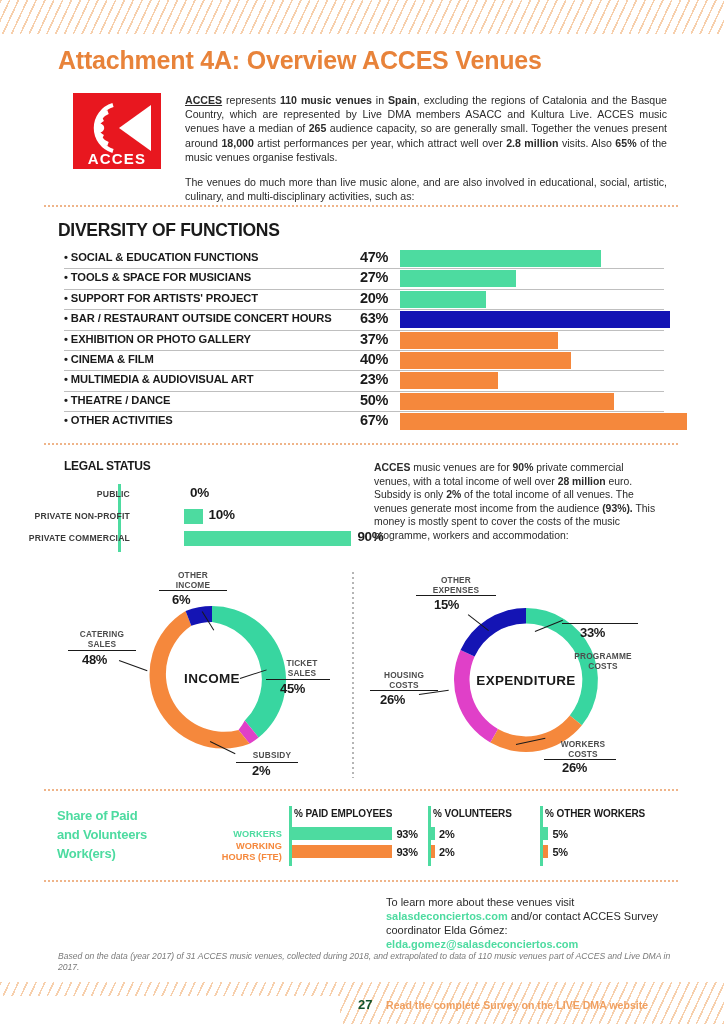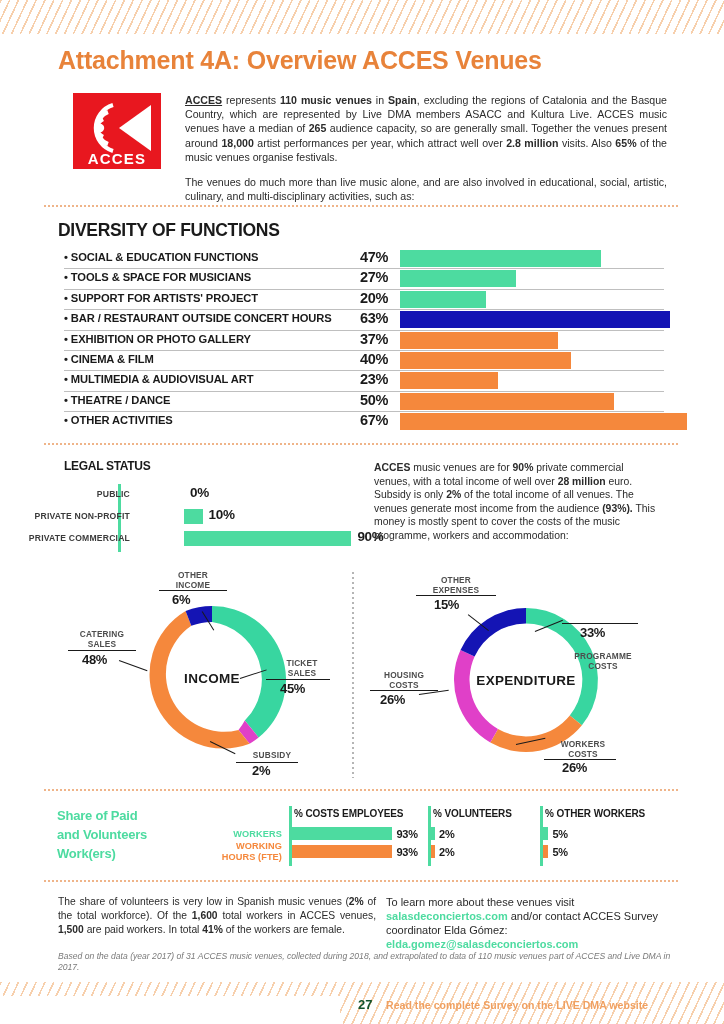--- a/index.html
+++ b/index.html
@@ -367,38 +367,37 @@
 
   <div class="share-title">
     <span>Share of Paid</span><br>
     <span>and Volunteers</span><br>
     <span>Work(ers)</span>
   </div>
   <div id="share-chart">
       <div class="share-rowlabel" style="left: 160px; top: 829px; width: 122px;">WORKERS</div>
       <div class="share-rowlabel orange" style="left: 160px; top: 841px; width: 122px;">WORKING<br>HOURS (FTE)</div>
       <div class="colrule" style="left: 289px; top: 806px; height: 60px;"></div>
-      <div class="colhead" style="left: 294px; top: 808px;">% COSTS EMPLOYEES</div>
+      <div class="colhead" style="left: 294px; top: 808px;">% PAID EMPLOYEES</div>
       <div class="sbar" style="left: 292px; top: 827px; width: 100.44px; background: rgb(77, 219, 160);"></div>
       <div class="sval" style="left: 396.44px; top: 828px;">93%</div>
       <div class="sbar" style="left: 292px; top: 845px; width: 100.44px; background: rgb(245, 136, 60);"></div>
       <div class="sval" style="left: 396.44px; top: 846px;">93%</div>
       <div class="colrule" style="left: 428px; top: 806px; height: 60px;"></div>
       <div class="colhead" style="left: 433px; top: 808px;">% VOLUNTEERS</div>
       <div class="sbar" style="left: 431px; top: 827px; width: 4px; background: rgb(77, 219, 160);"></div>
       <div class="sval" style="left: 439px; top: 828px;">2%</div>
       <div class="sbar" style="left: 431px; top: 845px; width: 4px; background: rgb(245, 136, 60);"></div>
       <div class="sval" style="left: 439px; top: 846px;">2%</div>
       <div class="colrule" style="left: 540px; top: 806px; height: 60px;"></div>
       <div class="colhead" style="left: 545px; top: 808px;">% OTHER WORKERS</div>
       <div class="sbar" style="left: 543px; top: 827px; width: 5.4px; background: rgb(77, 219, 160);"></div>
       <div class="sval" style="left: 552.4px; top: 828px;">5%</div>
       <div class="sbar" style="left: 543px; top: 845px; width: 5.4px; background: rgb(245, 136, 60);"></div>
       <div class="sval" style="left: 552.4px; top: 846px;">5%</div>
     </div>
 
-  <div class="foot-left">The share of volunteers is very low in Spanish music venues (<b>2%</b> of the total workforce). Of the <b>1,600</b> total workers in ACCES venues, <b>1,500</b> are paid workers. In total <b>41%</b> of the workers are female.</div>
   <div class="foot-right">To learn more about these venues visit <span class="link">salasdeconciertos.com</span> and/or contact ACCES Survey coordinator Elda Gómez: <span class="link">elda.gomez@salasdeconciertos.com</span></div>
   <div class="source">Based on the data (year 2017) of 31 ACCES music venues, collected during 2018, and extrapolated to data of 110 music venues part of ACCES and Live DMA in 2017.</div>
   <div class="pagenum">27</div>
   <div class="footer-link">Read the complete Survey on the LIVE DMA website</div>
 
 </div>
 
 </body></html>

